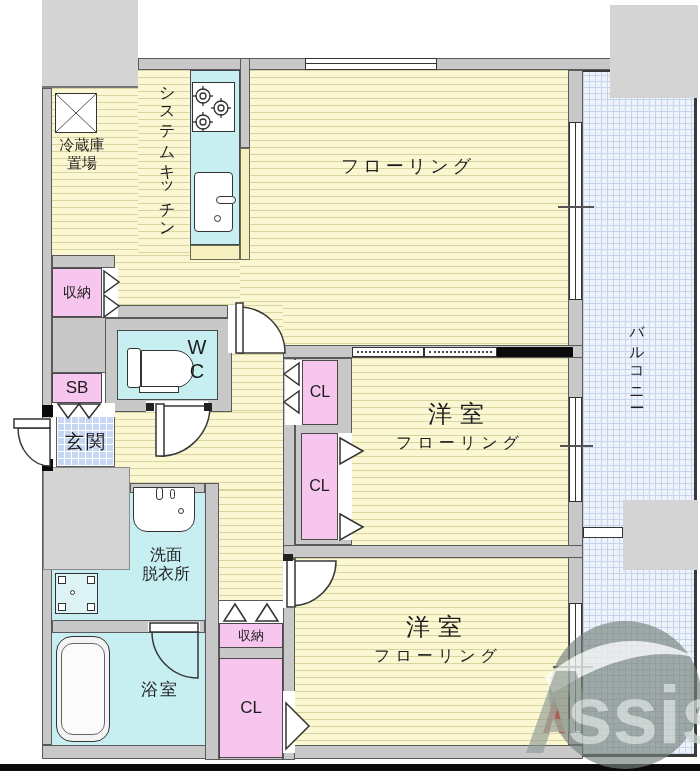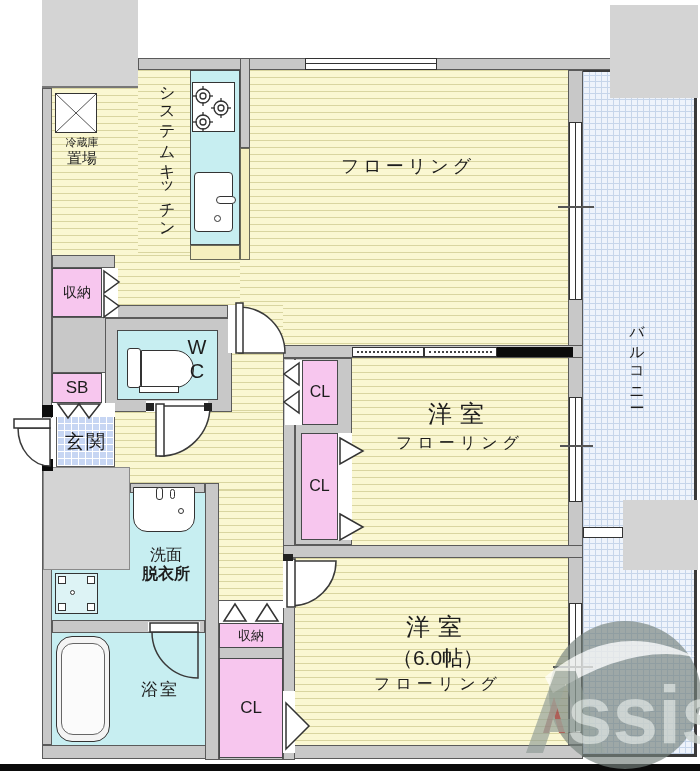--- a/index.html
+++ b/index.html
@@ -226,41 +226,40 @@
     <span style="display:block;font-size:18px;letter-spacing:4px;margin-top:6px;">フローリング</span>
   </div>
 
   <div class="abs lbl" style="left:360px;top:400px;width:200px;">
     <span style="display:block;font-size:24px;letter-spacing:8px;">洋室</span>
     <span style="display:block;font-size:16px;letter-spacing:5px;margin-top:4px;">フローリング</span>
   </div>
 
   <div class="abs lbl" style="left:338px;top:613px;width:200px;">
     <span style="display:block;font-size:24px;letter-spacing:8px;">洋室</span>
-    <span style="display:block;font-size:21px;margin-top:3px;">（6.0帖）</span>
     <span style="display:block;font-size:16px;letter-spacing:5px;margin-top:4px;">フローリング</span>
   </div>
 
   <div class="abs lbl vtext" style="left:628px;top:315px;font-size:15px;letter-spacing:4px;">バルコニー</div>
 
   <div class="abs lbl vtext" style="left:158px;top:76px;font-size:16px;letter-spacing:1px;">システムキッチン</div>
 
   <div class="abs lbl" style="left:48px;top:136px;width:68px;">
-    <span style="display:block;font-size:11px;">冷蔵庫</span>
+    <span style="display:block;font-size:15px;">冷蔵庫</span>
     <span style="display:block;font-size:15px;">置場</span>
   </div>
 
   <div class="abs lbl" style="left:186px;top:335px;width:22px;">
     <span style="display:block;font-size:20px;">W</span>
     <span style="display:block;font-size:20px;">C</span>
   </div>
 
   <div class="abs lbl" style="left:130px;top:545px;width:72px;">
     <span style="display:block;font-size:16px;">洗面</span>
-    <span style="display:block;font-size:16px;font-weight:bold;">脱衣所</span>
+    <span style="display:block;font-size:16px;">脱衣所</span>
   </div>
 
   <div class="abs lbl" style="left:130px;top:680px;width:60px;font-size:17px;letter-spacing:2px;">浴室</div>
 
   <div class="abs lbl" style="left:58px;top:431px;width:56px;font-size:19px;letter-spacing:2px;">玄関</div>
 
   <div class="abs lbl" style="left:52px;top:284px;width:50px;font-size:14px;">収納</div>
   <div class="abs lbl" style="left:52px;top:378px;width:50px;font-size:17px;">SB</div>
   <div class="abs lbl" style="left:302px;top:382px;width:36px;font-size:16px;">CL</div>
   <div class="abs lbl" style="left:301px;top:476px;width:37px;font-size:16px;">CL</div>

